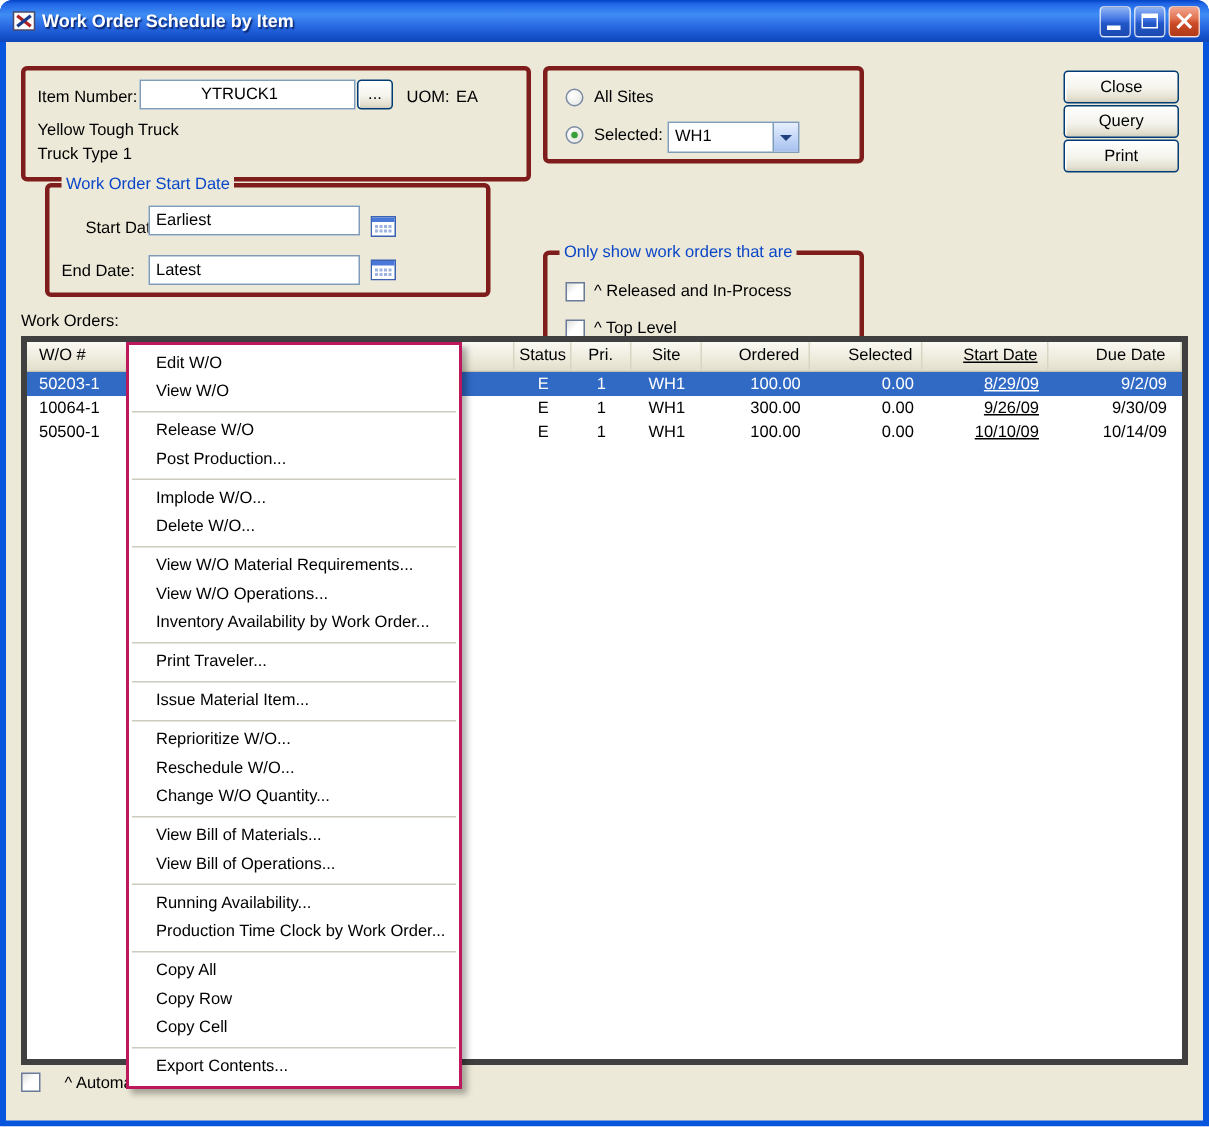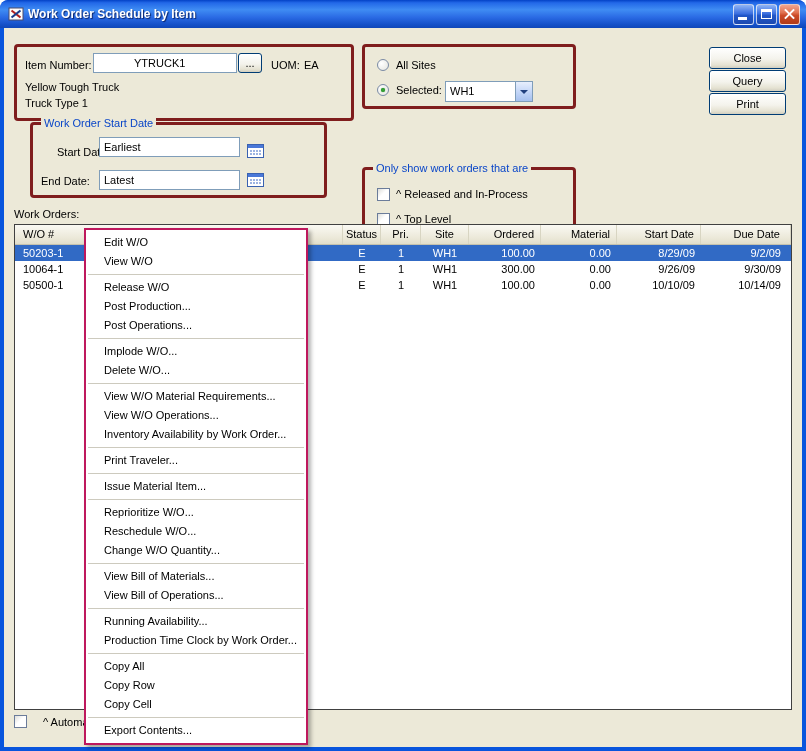--- a/index.html
+++ b/index.html
@@ -47,33 +47,33 @@
   .checkbox { position:absolute; width:13px; height:13px; border:1px solid #6b7c9a;
     background:linear-gradient(135deg,#dededa 0%, #ffffff 45%); }
 
   .combo { position:absolute; width:88px; height:21px; border:1px solid #7f9db9; background:#fff; display:flex; align-items:stretch; cursor:pointer; }
   .combo .value { flex:1; padding-left:4px; line-height:19px; }
   .combo .arrow-btn { width:17px; border-left:1px solid #7f9db9; display:flex; align-items:center; justify-content:center;
     background:linear-gradient(180deg,#e7effd 0%,#c2d5f7 55%,#a6c0ee 100%); }
   .arrow-down { width:0; height:0; border-left:4px solid transparent; border-right:4px solid transparent; border-top:4px solid #21407e; }
 
   
-  .wo-table { position:absolute; left:10px; top:196px; width:778px; height:486px; background:#fff; border:1px solid #404040; overflow:hidden; }
+  .wo-table { position:absolute; left:10px; top:196px; width:778px; height:486px; background:#fff; border:4px solid #404040; overflow:hidden; }
   .thead { display:flex; height:20px; background:linear-gradient(180deg,#faf9f3 0%,#ebe8d8 70%,#e1decb 100%); border-bottom:1px solid #c5c2ae; }
   .th { line-height:19px; border-right:1px solid #d8d5c2; overflow:hidden; white-space:nowrap; cursor:default; }
   .trow { display:flex; height:16px; line-height:16px; cursor:default; }
   .trow.selected { background:#316ac5; color:#fff; }
   .td { overflow:hidden; white-space:nowrap; }
   .c0 { width:328px; text-align:left; padding-left:8px; }
   .c1 { width:38px;  text-align:center; }
   .c2 { width:40px;  text-align:center; }
   .c3 { width:48px;  text-align:center; }
   .c4 { width:72px;  text-align:right; padding-right:6px; }
   .c5 { width:76px;  text-align:right; padding-right:6px; }
-  .c6 { width:84px;  text-align:right; padding-right:6px; }
+  .c6 { width:84px;  text-align:right; padding-right:6px;text-decoration:underline; }
   .c7 { width:90px;  text-align:right; padding-right:10px; }
 
   
   .context-menu { position:absolute; left:80px; top:200px; width:224px; background:#fff; border:2px solid #be185d;
     box-shadow:3px 3px 4px rgba(0,0,0,0.3); padding:3px 0; z-index:10; }
   .menu-item { height:19px; line-height:19px; padding:0 8px 0 18px; white-space:nowrap; overflow:hidden; cursor:pointer; }
   .menu-sep { border-top:1px solid #cdcabe; margin:3px 2px; }
 
   .footer-row { position:absolute; left:10px; top:687px; display:flex; align-items:center; }
   .footer-row .checkbox { position:static; flex:0 0 auto; }
@@ -189,21 +189,21 @@
 
     <span class="lbl" style="left:10px; top:180px;">Work Orders:</span>
 
     <div class="wo-table">
       <div class="thead">
         <span class="th c0">W/O #</span>
         <span class="th c1">Status</span>
         <span class="th c2">Pri.</span>
         <span class="th c3">Site</span>
         <span class="th c4">Ordered</span>
-        <span class="th c5">Material</span>
+        <span class="th c5">Selected</span>
         <span class="th c6">Start Date</span>
         <span class="th c7">Due Date</span>
       </div>
       <div class="trow selected">
         <span class="td c0">50203-1</span>
         <span class="td c1">E</span>
         <span class="td c2">1</span>
         <span class="td c3">WH1</span>
         <span class="td c4">100.00</span>
         <span class="td c5">0.00</span>
@@ -236,21 +236,20 @@
       <span class="checkbox"></span>
       <span class="flabel">^ Automatic</span>
     </div>
 
     <div class="context-menu">
       <div class="menu-item">Edit W/O</div>
       <div class="menu-item">View W/O</div>
       <div class="menu-sep"></div>
       <div class="menu-item">Release W/O</div>
       <div class="menu-item">Post Production...</div>
-      <div class="menu-item">Post Operations...</div>
       <div class="menu-sep"></div>
       <div class="menu-item">Implode W/O...</div>
       <div class="menu-item">Delete W/O...</div>
       <div class="menu-sep"></div>
       <div class="menu-item">View W/O Material Requirements...</div>
       <div class="menu-item">View W/O Operations...</div>
       <div class="menu-item">Inventory Availability by Work Order...</div>
       <div class="menu-sep"></div>
       <div class="menu-item">Print Traveler...</div>
       <div class="menu-sep"></div>

